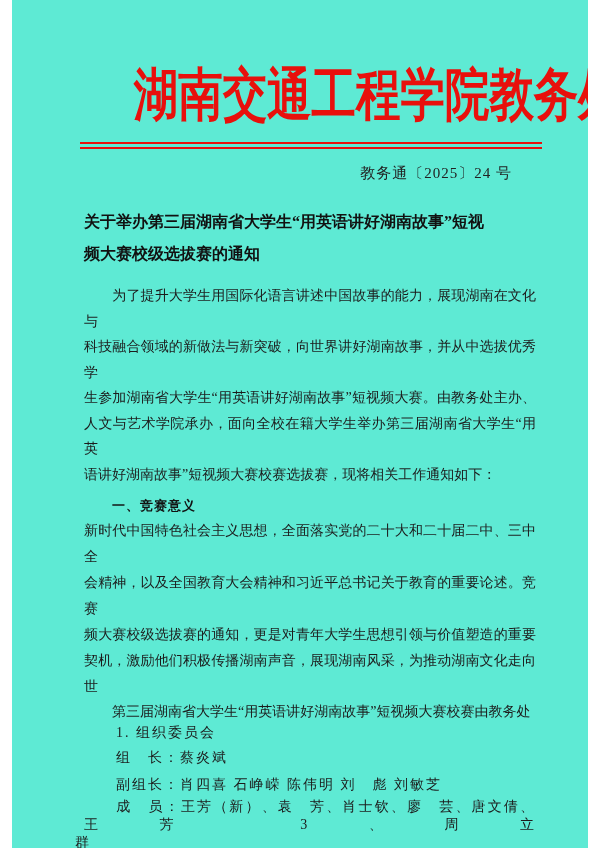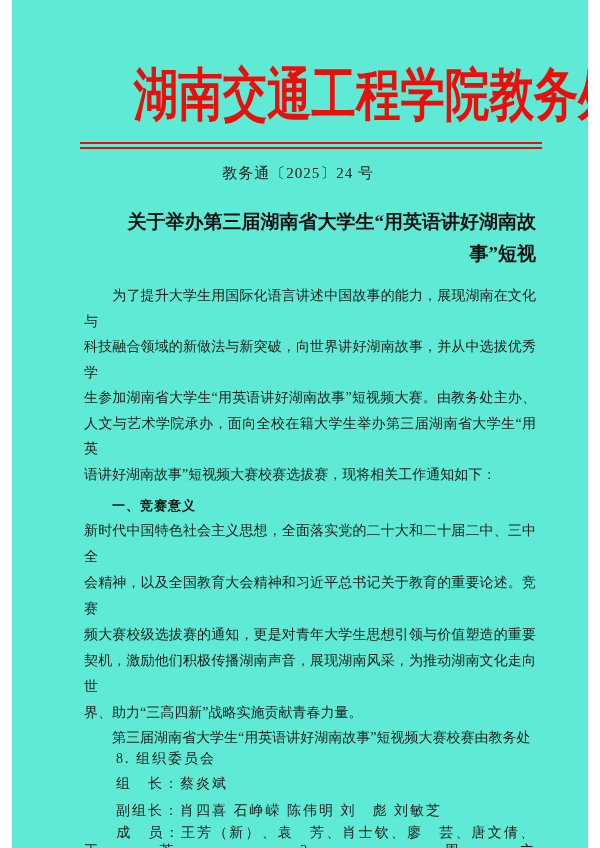--- a/index.html
+++ b/index.html
@@ -31,33 +31,33 @@
   .rule-double{
     width:462px;
     margin:6px 0 0 -4px;
     height:3px;
     border-top:2.5px solid #e8100c;
     border-bottom:2.5px solid #e8100c;
   }
   .doc-number{
     margin-top:14px;
     line-height:20px;
-    text-align:center;
+    text-align:right;
     padding-right:24px;
     font-size:15px;
     letter-spacing:1px;
     color:#222;
   }
   
   .doc-title{
     margin:23px 0 0 0;
-    font-size:19px;
+    font-size:16px;
     line-height:32px;
     font-weight:bold;
-    text-align:right;
+    text-align:left;
     color:#111;
   }
   
   .para{font-size:14px;line-height:26px;}
   .tl{text-align:justify;text-align-last:justify;}
   .para .tl:last-child{text-align-last:left;}
   .intro{margin-top:13px;line-height:25.5px;}
   .sec-heading{
     margin-top:7px;
     font-family:"Liberation Sans","DejaVu Sans",sans-serif;
@@ -90,50 +90,50 @@
 <div class="page">
 
   <div class="office">湖南交通工程学院教务处</div>
 
   <div class="rule-double"></div>
 
   <div class="doc-number">教务通〔2025〕24 号</div>
 
   <div class="doc-title">
     <div class="title-line">关于举办第三届湖南省大学生“用英语讲好湖南故事”短视</div>
+    <div class="title-line">频大赛校级选拔赛的通知</div>
   </div>
 
   <div class="para intro">
 
   <div class="tl">　　为了提升大学生用国际化语言讲述中国故事的能力，展现湖南在文化与</div>
       <div class="tl">科技融合领域的新做法与新突破，向世界讲好湖南故事，并从中选拔优秀学</div>
       <div class="tl">生参加湖南省大学生“用英语讲好湖南故事”短视频大赛。由教务处主办、</div>
       <div class="tl">人文与艺术学院承办，面向全校在籍大学生举办第三届湖南省大学生“用英</div>
       <div class="tl">语讲好湖南故事”短视频大赛校赛选拔赛，现将相关工作通知如下：</div>
     </div>
 
   <div class="sec-heading">一、竞赛意义</div>
 
   <div class="para">
 
       <div class="tl">新时代中国特色社会主义思想，全面落实党的二十大和二十届二中、三中全</div>
       <div class="tl">会精神，以及全国教育大会精神和习近平总书记关于教育的重要论述。竞赛</div>
       <div class="tl">频大赛校级选拔赛的通知，更是对青年大学生思想引领与价值塑造的重要</div>
       <div class="tl">契机，激励他们积极传播湖南声音，展现湖南风采，为推动湖南文化走向世</div>
-      <div class="tl">界、助力“三高四新”战略实施贡献青春力量。</div>
     </div>
 
 
   <div class="para p3">
 
   <div class="tl">　　第三届湖南省大学生“用英语讲好湖南故事”短视频大赛校赛由教务处</div>
     </div>
 
   <div class="committee">
-    <div class="com-line com-num">　　8. 组织委员会</div>
+    <div class="com-line com-num">　　1. 组织委员会</div>
     <div class="com-line com-row">　　组　长：蔡炎斌</div>
     <div class="com-line com-row">　　副组长：肖四喜 石峥嵘 陈伟明 刘　彪 刘敏芝</div>
     <div class="para members">
 
     <div class="tl com-line">　　成　员：王芳（新）、袁　芳、肖士钦、廖　芸、唐文倩、王芳 3、周立</div>
         <div class="tl com-line">群</div>
       </div>
   </div>
 
   <div class="rule-bottom"></div>

